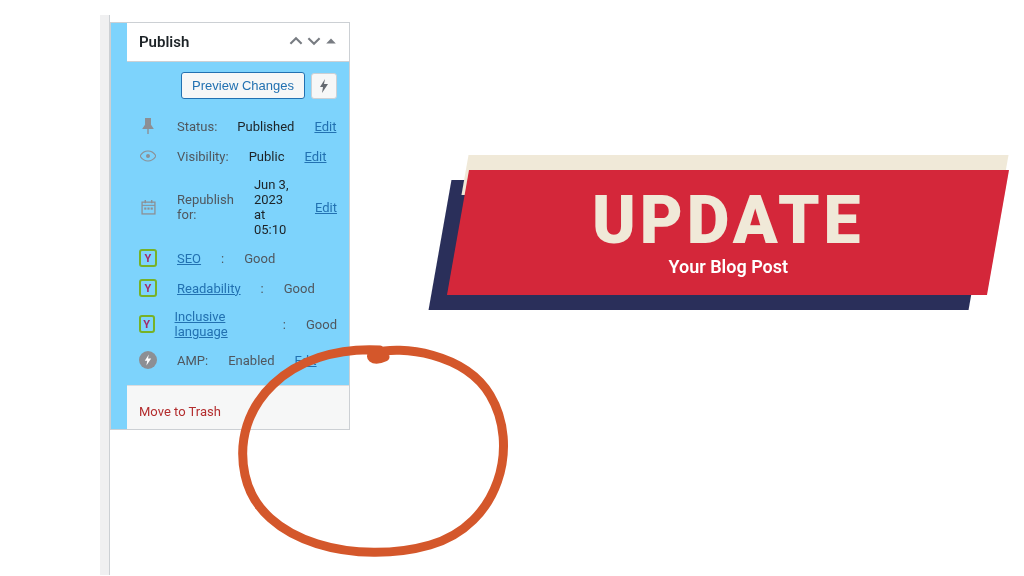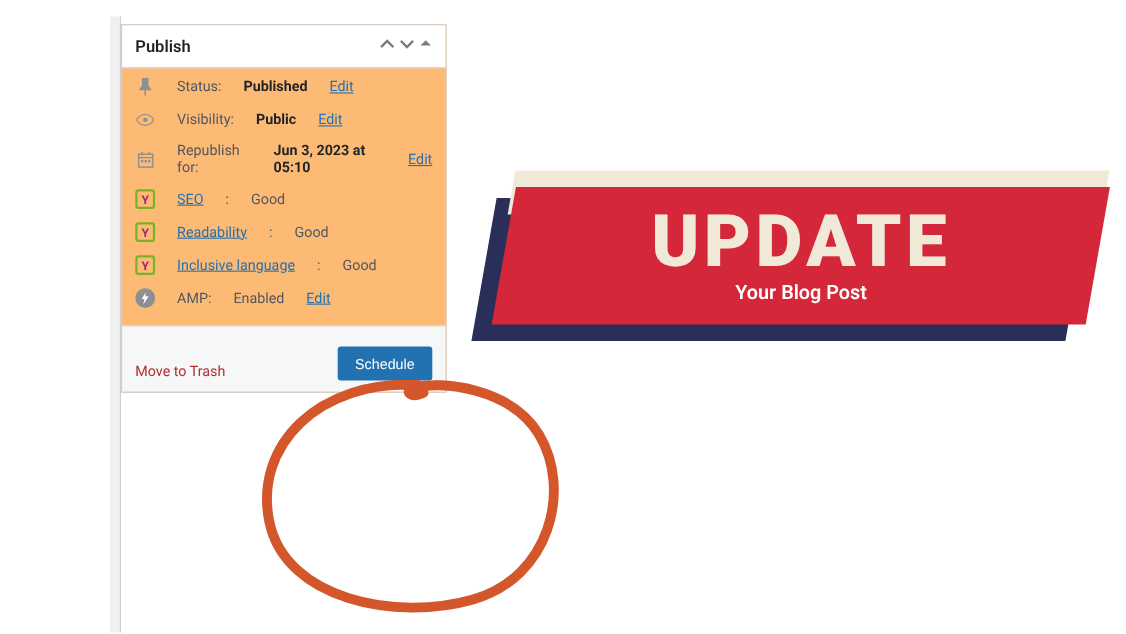--- a/index.html
+++ b/index.html
@@ -8,23 +8,24 @@
       background: #fff;
       width: 1024px;
       height: 576px;
       position: relative;
       overflow: hidden;
     }
     .panel {
       position: absolute;
       left: 110px;
       top: 22px;
-      width: 296px;
+      width: 240px;
       border: 1px solid #ccd0d4;
-      background: #fdba74;
+      background: #7dd3fc;
+      padding-left: 16px;
     }
     .panel-left-strip {
       position: absolute;
       left: 100px;
       top: 15px;
       width: 10px;
       height: 560px;
       background: #f0f0f1;
       border-right: 1px solid #ccd0d4;
     }
@@ -101,21 +102,21 @@
       border: 2px solid #77b227;
       border-radius: 3px;
       display: flex;
       align-items: center;
       justify-content: center;
       color: #a4286a;
       font-size: 11px;
       font-weight: bold;
     }
     .meta-label { color: #50575e; }
-    .meta-value { font-weight: 700; color: #1d2327; }
+    .meta-value { font-weight: 400; color: #1d2327; }
     .link {
       color: #2271b1;
       text-decoration: underline;
       cursor: pointer;
     }
     .link-u {
       color: #2271b1;
       text-decoration: underline;
       cursor: pointer;
     }
@@ -250,20 +251,28 @@
           </svg>
       </span>
       <span>
         <svg width="12" height="12" viewBox="0 0 10 10">
             <path d="M1 7 L5 3 L9 7 Z" fill="#787c82"></path>
           </svg>
       </span>
     </div>
   </div>
 
+  <div class="preview-row">
+    <button class="btn-outline">Preview Changes</button>
+    <div class="icon-circle">
+      <svg width="12" height="14" viewBox="0 0 10 14">
+          <path d="M6 0 L1 8 L4 8 L3 14 L9 5 L5 5 Z" fill="#646970"></path>
+        </svg>
+    </div>
+  </div>
 
   <div class="meta-list">
     <div class="meta-row">
       <span class="meta-icon">
         <svg width="14" height="16" viewBox="0 0 10 14">
             <path d="M3 0 L7 0 L7 6 L9 9 L1 9 L3 6 Z M5 9 L5 14" stroke="#8c8f94" stroke-width="1.2" fill="#8c8f94"></path>
           </svg>
       </span>
       <span class="meta-label">Status:</span>
       <span class="meta-value">Published</span>
@@ -329,21 +338,20 @@
       </span>
       <span class="meta-label">AMP:</span>
       <span class="meta-label">Enabled</span>
       <span class="link">Edit</span>
     </div>
   </div>
 
   <div class="footer-area">
     <div class="footer-bottom">
       <span class="trash-link">Move to Trash</span>
-      <button class="btn-primary">Schedule</button>
     </div>
   </div>
 </div>
 
 <svg class="circle-annotation" viewBox="0 0 310 235">
   <path d="M 160 15 C 70 10, 10 70, 25 140 C 40 210, 140 230, 210 210 C 280 190, 300 110, 270 60 C 245 18, 180 10, 155 18 C 148 20, 152 28, 165 22" fill="none" stroke="#d4572b" stroke-width="9" stroke-linecap="round"></path>
 </svg>
 
 <div class="banner">
   <div class="banner-back"></div>

